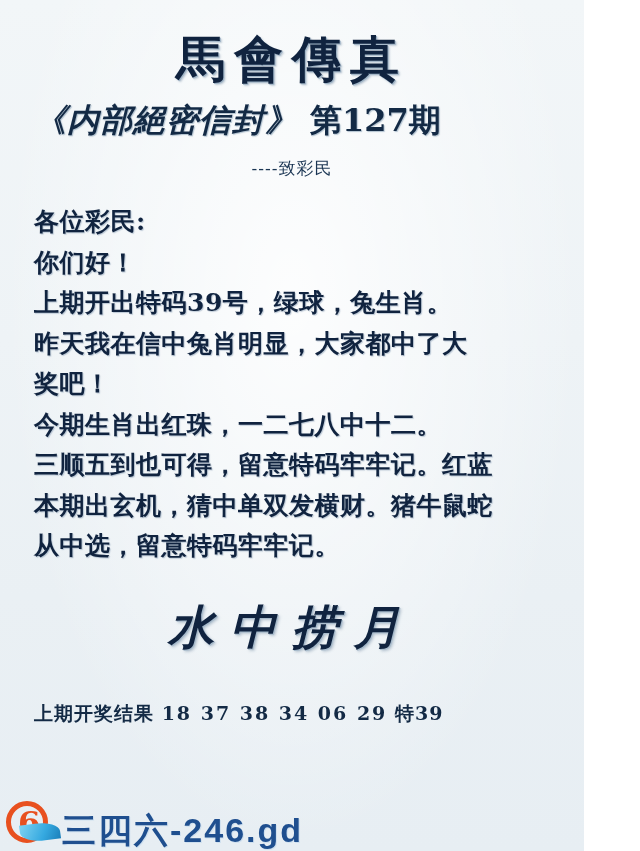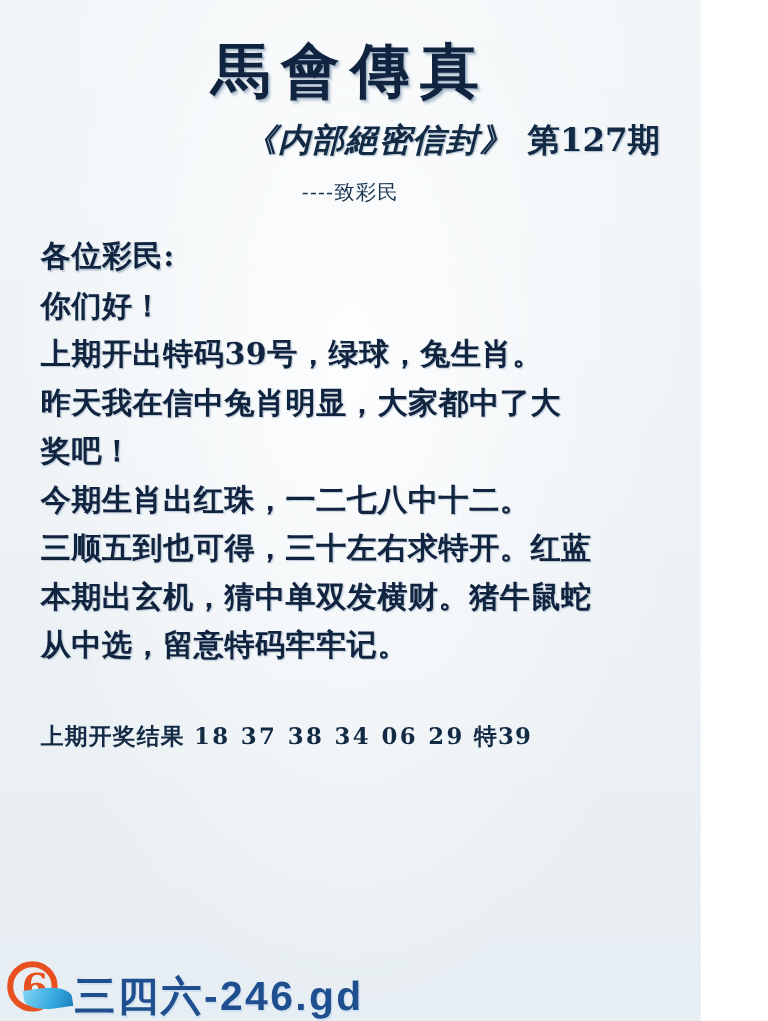--- a/index.html
+++ b/index.html
@@ -31,24 +31,24 @@
     font-family:"DejaVu Serif", serif;
     font-weight:bold;
     font-size:49px;
     letter-spacing:9px;
     color:#10233f;
     text-shadow:1px 1px 0 #9fb4c6, 2px 2px 2px rgba(80,110,140,0.35);
     line-height:1.05;
     margin-top:8px;
   }
   .subtitle{
-    text-align:right;
+    text-align:left;
     margin-top:14px;
     font-family:"DejaVu Serif", serif;
-    font-size:27px;
+    font-size:32px;
     color:#132a45;
     font-style:italic;
     font-weight:bold;
     letter-spacing:1px;
     text-shadow:1px 1px 1px rgba(110,140,165,0.5);
   }
   .subtitle .issue{
     font-style:normal;
     margin-left:12px;
     letter-spacing:0px;
@@ -156,25 +156,26 @@
 
     <div class="dedication">----致彩民</div>
 
     <div class="body">
       <p class="greet">各位彩民:</p>
       <p class="ind3 para">你们好！</p>
       <p class="ind2 para">上期开出特码39号，绿球，兔生肖。</p>
       <p>昨天我在信中兔肖明显，大家都中了大</p>
       <p>奖吧！</p>
       <p class="ind2 para">今期生肖出红珠，一二七八中十二。</p>
-      <p>三顺五到也可得，三十左右求特开。红蓝</p>
+      <p>三顺五到也可得，留意特码牢牢记。红蓝</p>
       <p>本期出玄机，猜中单双发横财。猪牛鼠蛇</p>
       <p>从中选，留意特码牢牢记。</p>
     </div>
 
+    <div class="slogan">水中捞月</div>
 
     <div class="result">
       <span>上期开奖结果</span>
       <span class="nums">18  37  38  34  06  29</span>
       <span>特</span><span>39</span>
     </div>
 
   </div>
 
   <div class="footer">

